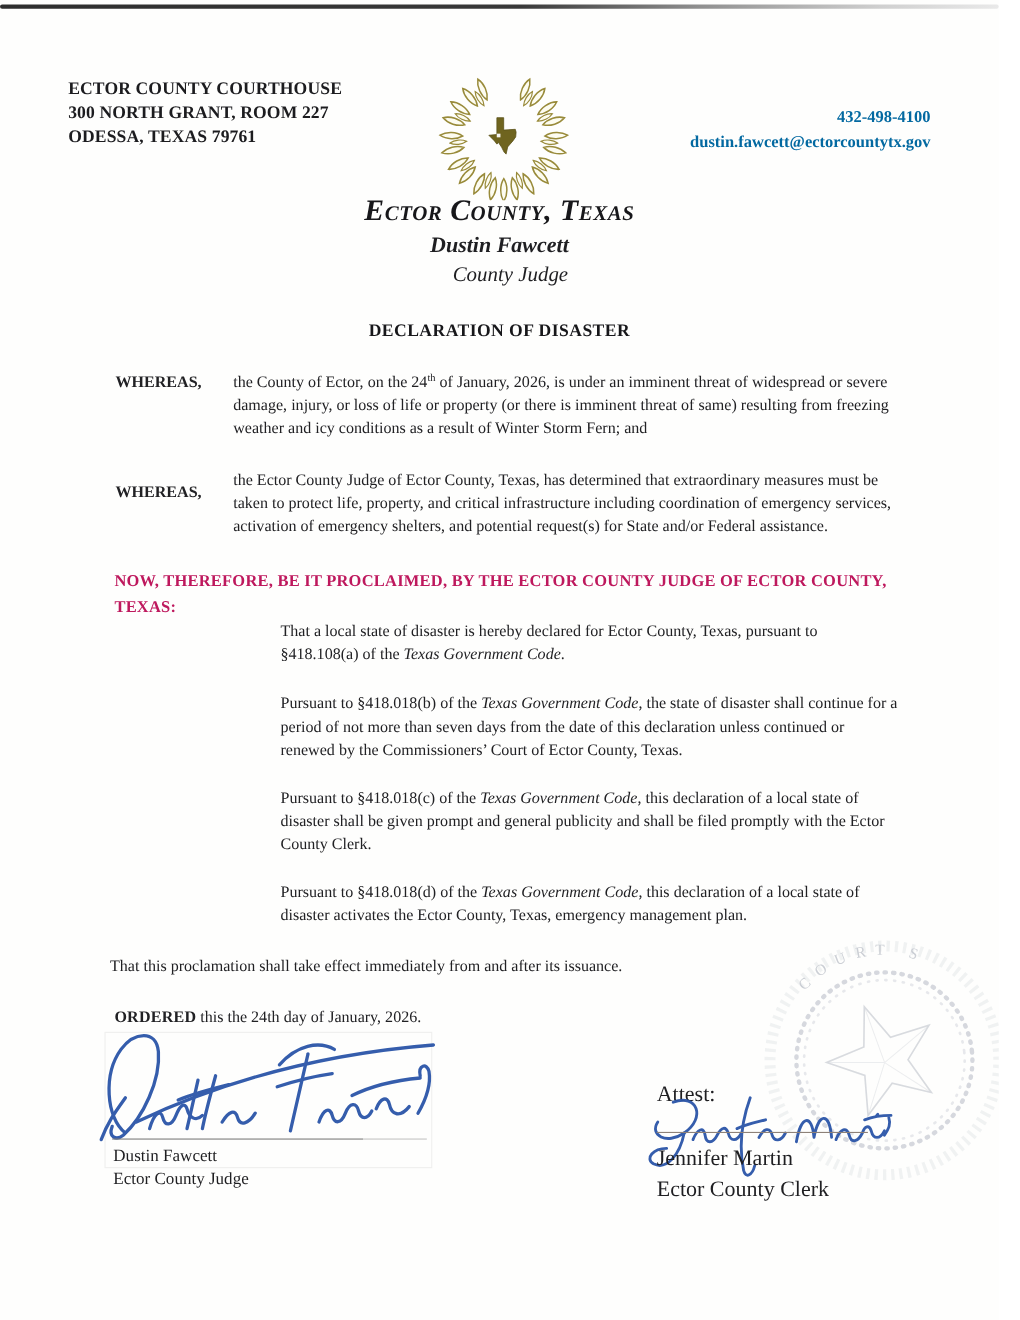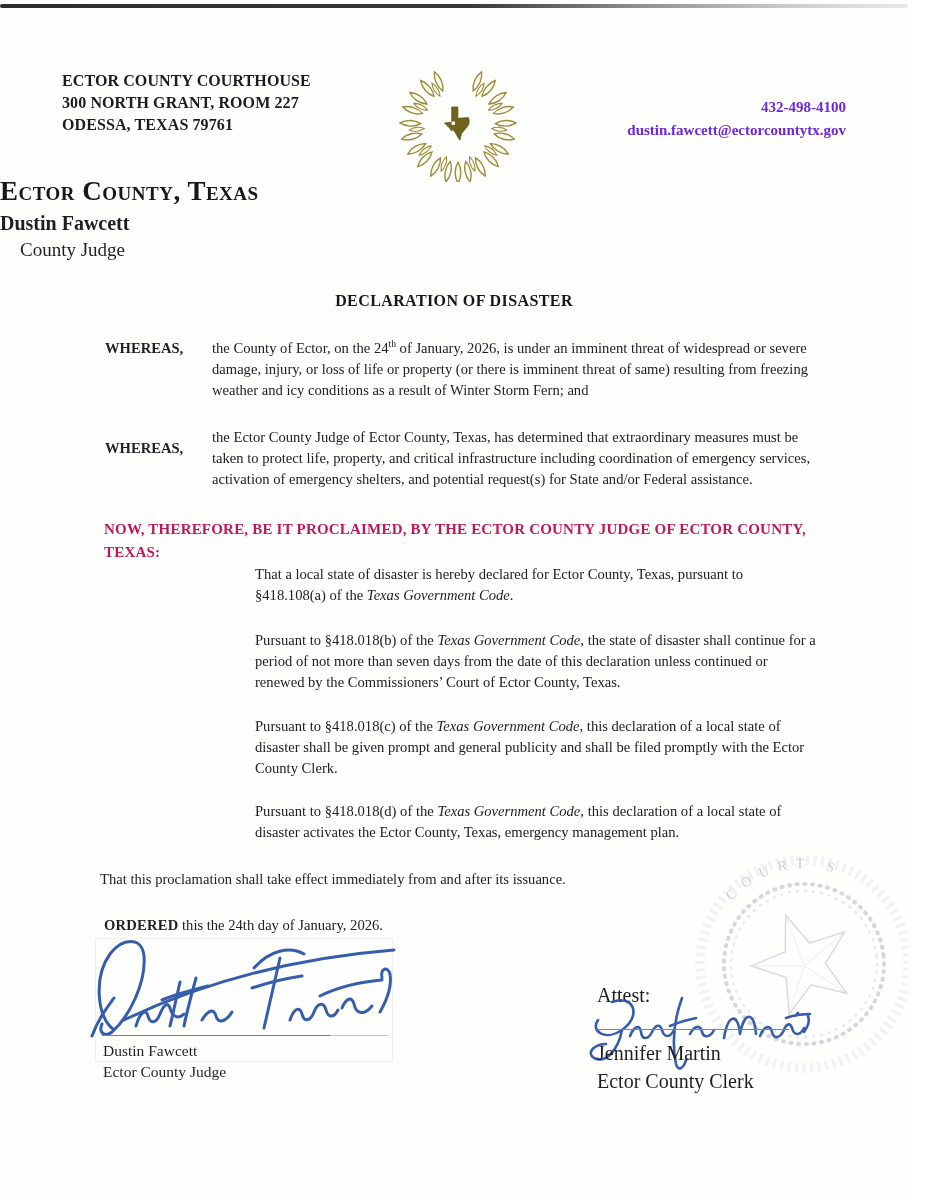--- a/index.html
+++ b/index.html
@@ -18,23 +18,23 @@
     border-radius:2px;
   }
   .address{
     position:absolute;left:62px;top:70px;
     font-weight:bold;font-size:16px;line-height:1.36;letter-spacing:0.1px;
     color:#1c1c1f;
   }
   .logo{position:absolute;left:394px;top:62px;}
   .contact{
     position:absolute;right:62px;top:96px;text-align:right;
-    font-weight:bold;font-size:15px;line-height:1.5;color:#6d28d9;
-  }
-  .masthead{position:absolute;top:176px;left:0;width:100%;text-align:left;}
+    font-weight:bold;font-size:15px;line-height:1.5;color:#0369a1;
+  }
+  .masthead{position:absolute;top:176px;left:0;width:100%;text-align:center;font-style:italic;}
   .county-name{
     font-variant:small-caps;font-weight:bold;font-size:27px;letter-spacing:0.5px;margin:0;color:#17171a;
   }
   .officer-name{font-weight:bold;font-size:20px;margin-top:5px;}
   .officer-title{font-size:19px;margin-top:4px;padding-left:20px;}
   .doc-title{
     position:absolute;top:292px;left:0;width:100%;text-align:center;
     font-weight:bold;font-size:16px;letter-spacing:0.4px;color:#17171a;
   }
   .bodytext{font-size:14.6px;line-height:1.44;color:#212124;}

